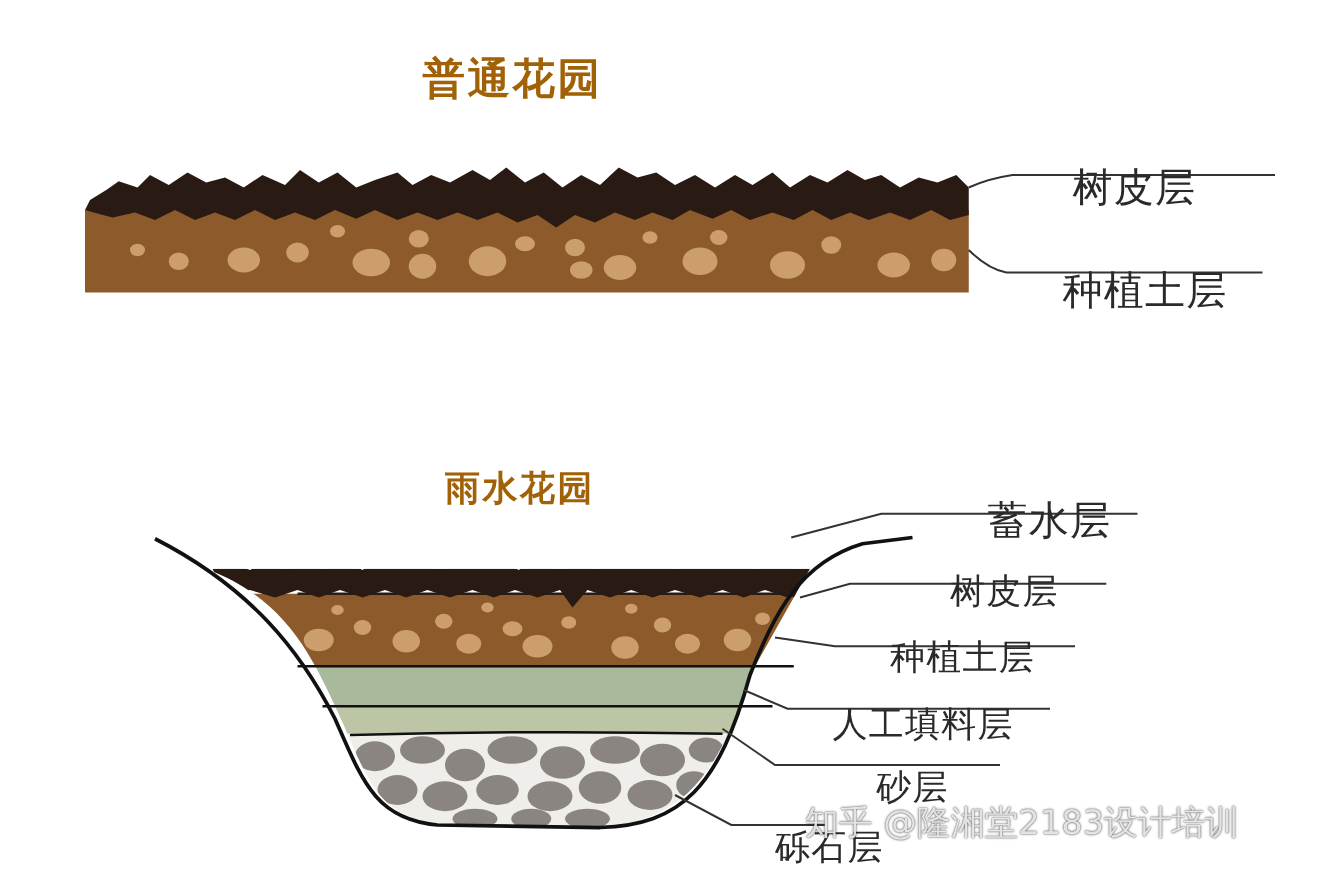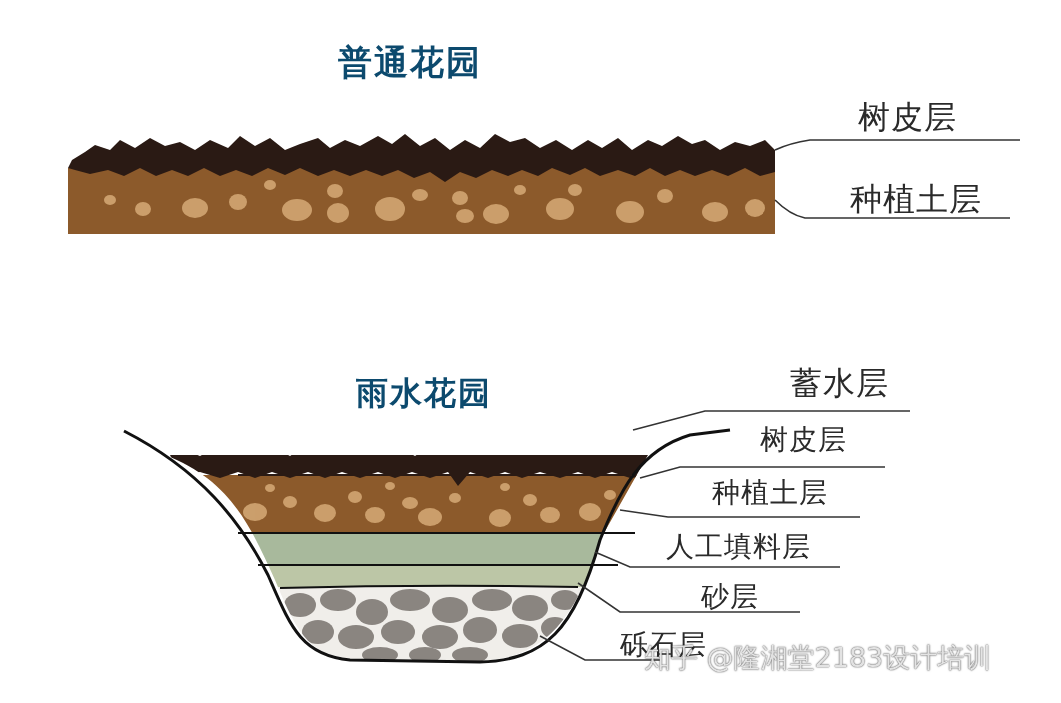--- a/index.html
+++ b/index.html
@@ -1,18 +1,18 @@
 <!DOCTYPE html>
 <html><head>
 <meta charset="utf-8">
 <style>
   html, body { margin:0; padding:0; background:#ffffff; }
   body { width:1061px; height:703px; position:relative; overflow:hidden; font-family:"DejaVu Sans", sans-serif; }
-  .title { position:absolute; font-weight:bold; color:#0c4a6e; letter-spacing:2px; font-family:"DejaVu Sans", sans-serif; }
-  .label { position:absolute; color:#2a2a2a; font-family:"DejaVu Sans", sans-serif; letter-spacing:1px; white-space:nowrap; }
+  .title { position:absolute; font-weight:bold; color:#a16207; letter-spacing:2px; font-family:"DejaVu Sans", sans-serif; }
+  .label { position:absolute; color:#2a2a2a; font-family:"DejaVu Sans", sans-serif; letter-spacing:1px; white-space:nowrap;margin-top:33px; }
   .watermark { position:absolute; color:rgba(255,255,255,0.85); font-family:"DejaVu Sans", sans-serif; white-space:nowrap; text-shadow:0 0 2px rgba(0,0,0,0.55), 0 0 1px rgba(0,0,0,0.6); }
   svg { position:absolute; left:0; top:0; }
 </style>
 </head>
 <body>
 
 <svg width="1061" height="703" viewBox="0 0 1061 703">
 
   <g>
     <rect x="68" y="168" width="707" height="66" fill="#8c5a2b"></rect>
@@ -104,21 +104,21 @@
 
   <path d="M633,430 L705,411 L910,411" stroke="#333" stroke-width="1.6" fill="none"></path>
   <path d="M640,478 L680,467 L885,467" stroke="#333" stroke-width="1.6" fill="none"></path>
   <path d="M620,510 L668,517 L860,517" stroke="#333" stroke-width="1.6" fill="none"></path>
   <path d="M595,552 L630,567 L840,567" stroke="#333" stroke-width="1.6" fill="none"></path>
   <path d="M578,583 L620,612 L800,612" stroke="#333" stroke-width="1.6" fill="none"></path>
   <path d="M540,636 L585,660 L660,660" stroke="#333" stroke-width="1.6" fill="none"></path>
 </svg>
 
 <div class="title" style="left:338px; top:40px; font-size:34px;">普通花园</div>
-<div class="title" style="left:356px; top:372px; font-size:32px;font-family:Liberation Mono, monospace;">雨水花园</div>
+<div class="title" style="left:356px; top:372px; font-size:28px;font-family:Liberation Mono, monospace;">雨水花园</div>
 
 <div class="label" style="left:858px; top:96px; font-size:32px;">树皮层</div>
 <div class="label" style="left:850px; top:178px; font-size:32px;">种植土层</div>
 
 <div class="label" style="left:790px; top:362px; font-size:32px;">蓄水层</div>
 <div class="label" style="left:760px; top:421px; font-size:28px;">树皮层</div>
 <div class="label" style="left:712px; top:474px; font-size:28px;">种植土层</div>
 <div class="label" style="left:666px; top:528px; font-size:28px;">人工填料层</div>
 <div class="label" style="left:701px; top:578px; font-size:28px;">砂层</div>
 <div class="label" style="left:620px; top:626px; font-size:28px;">砾石层</div>

